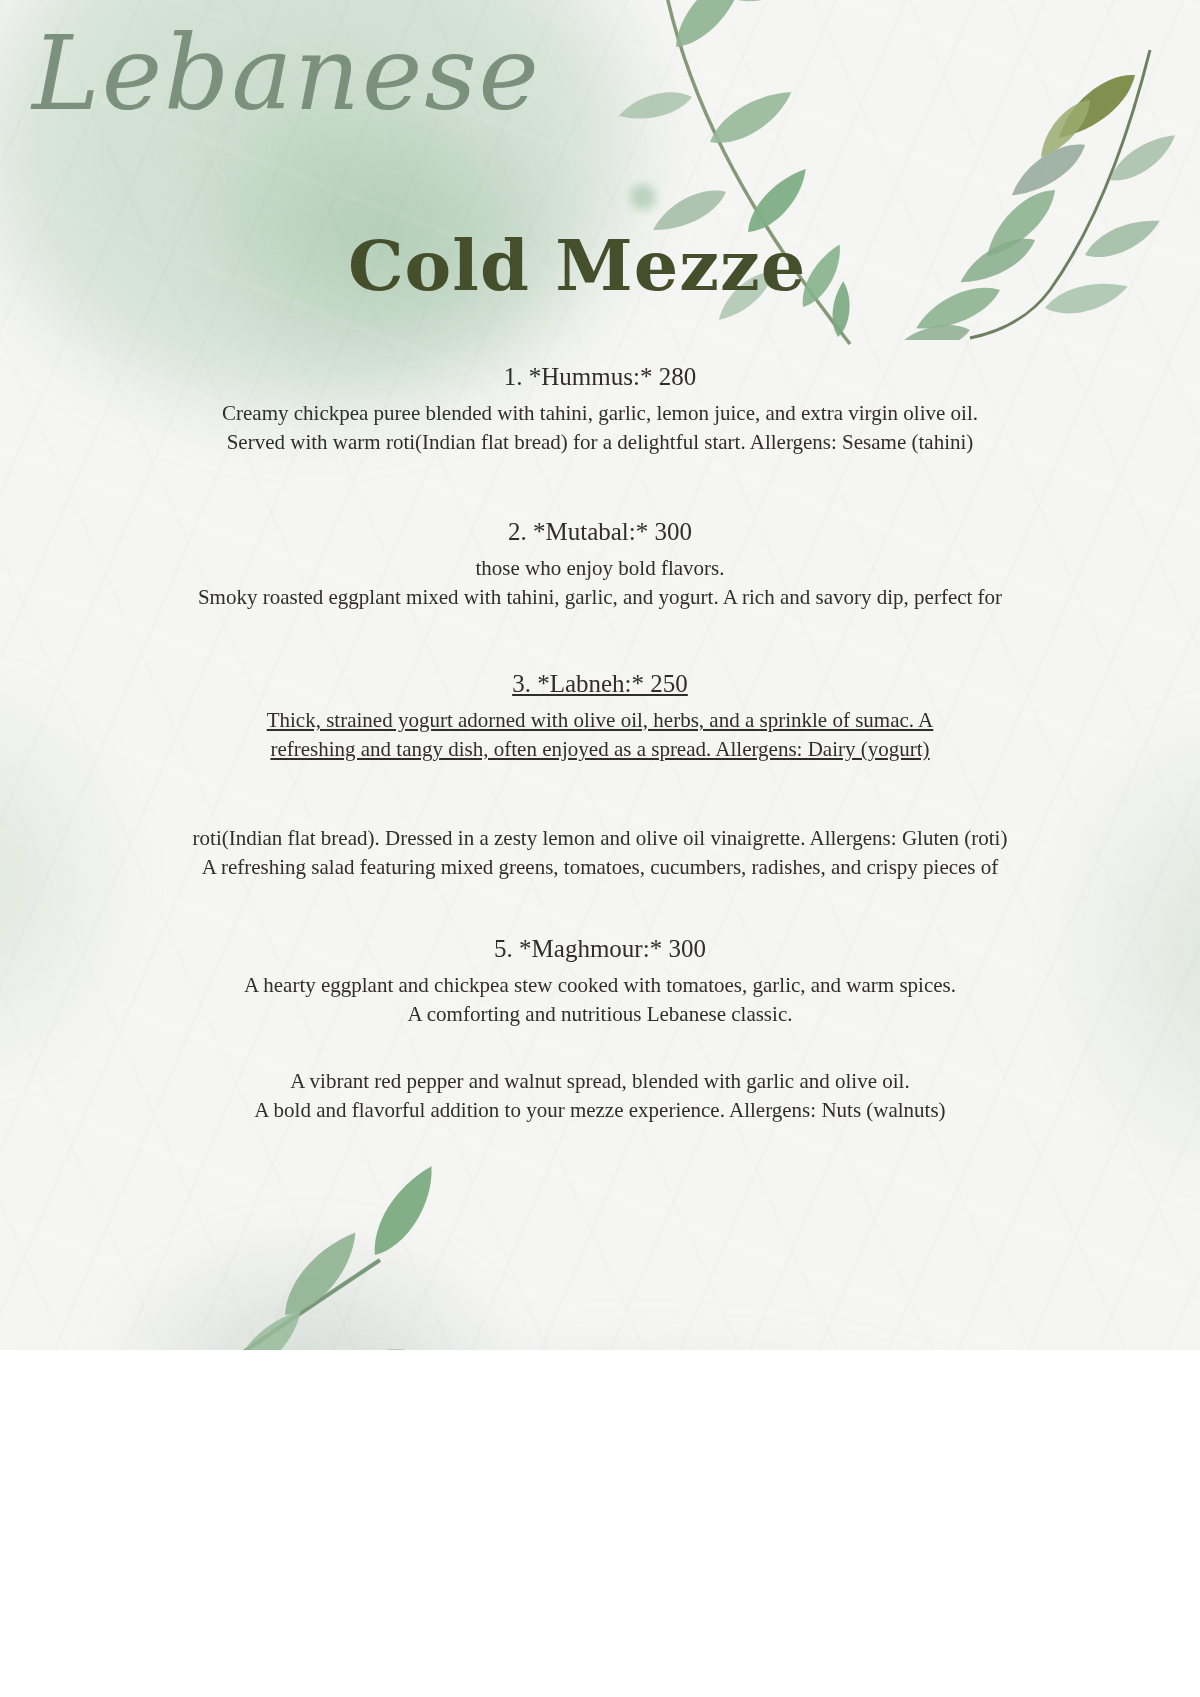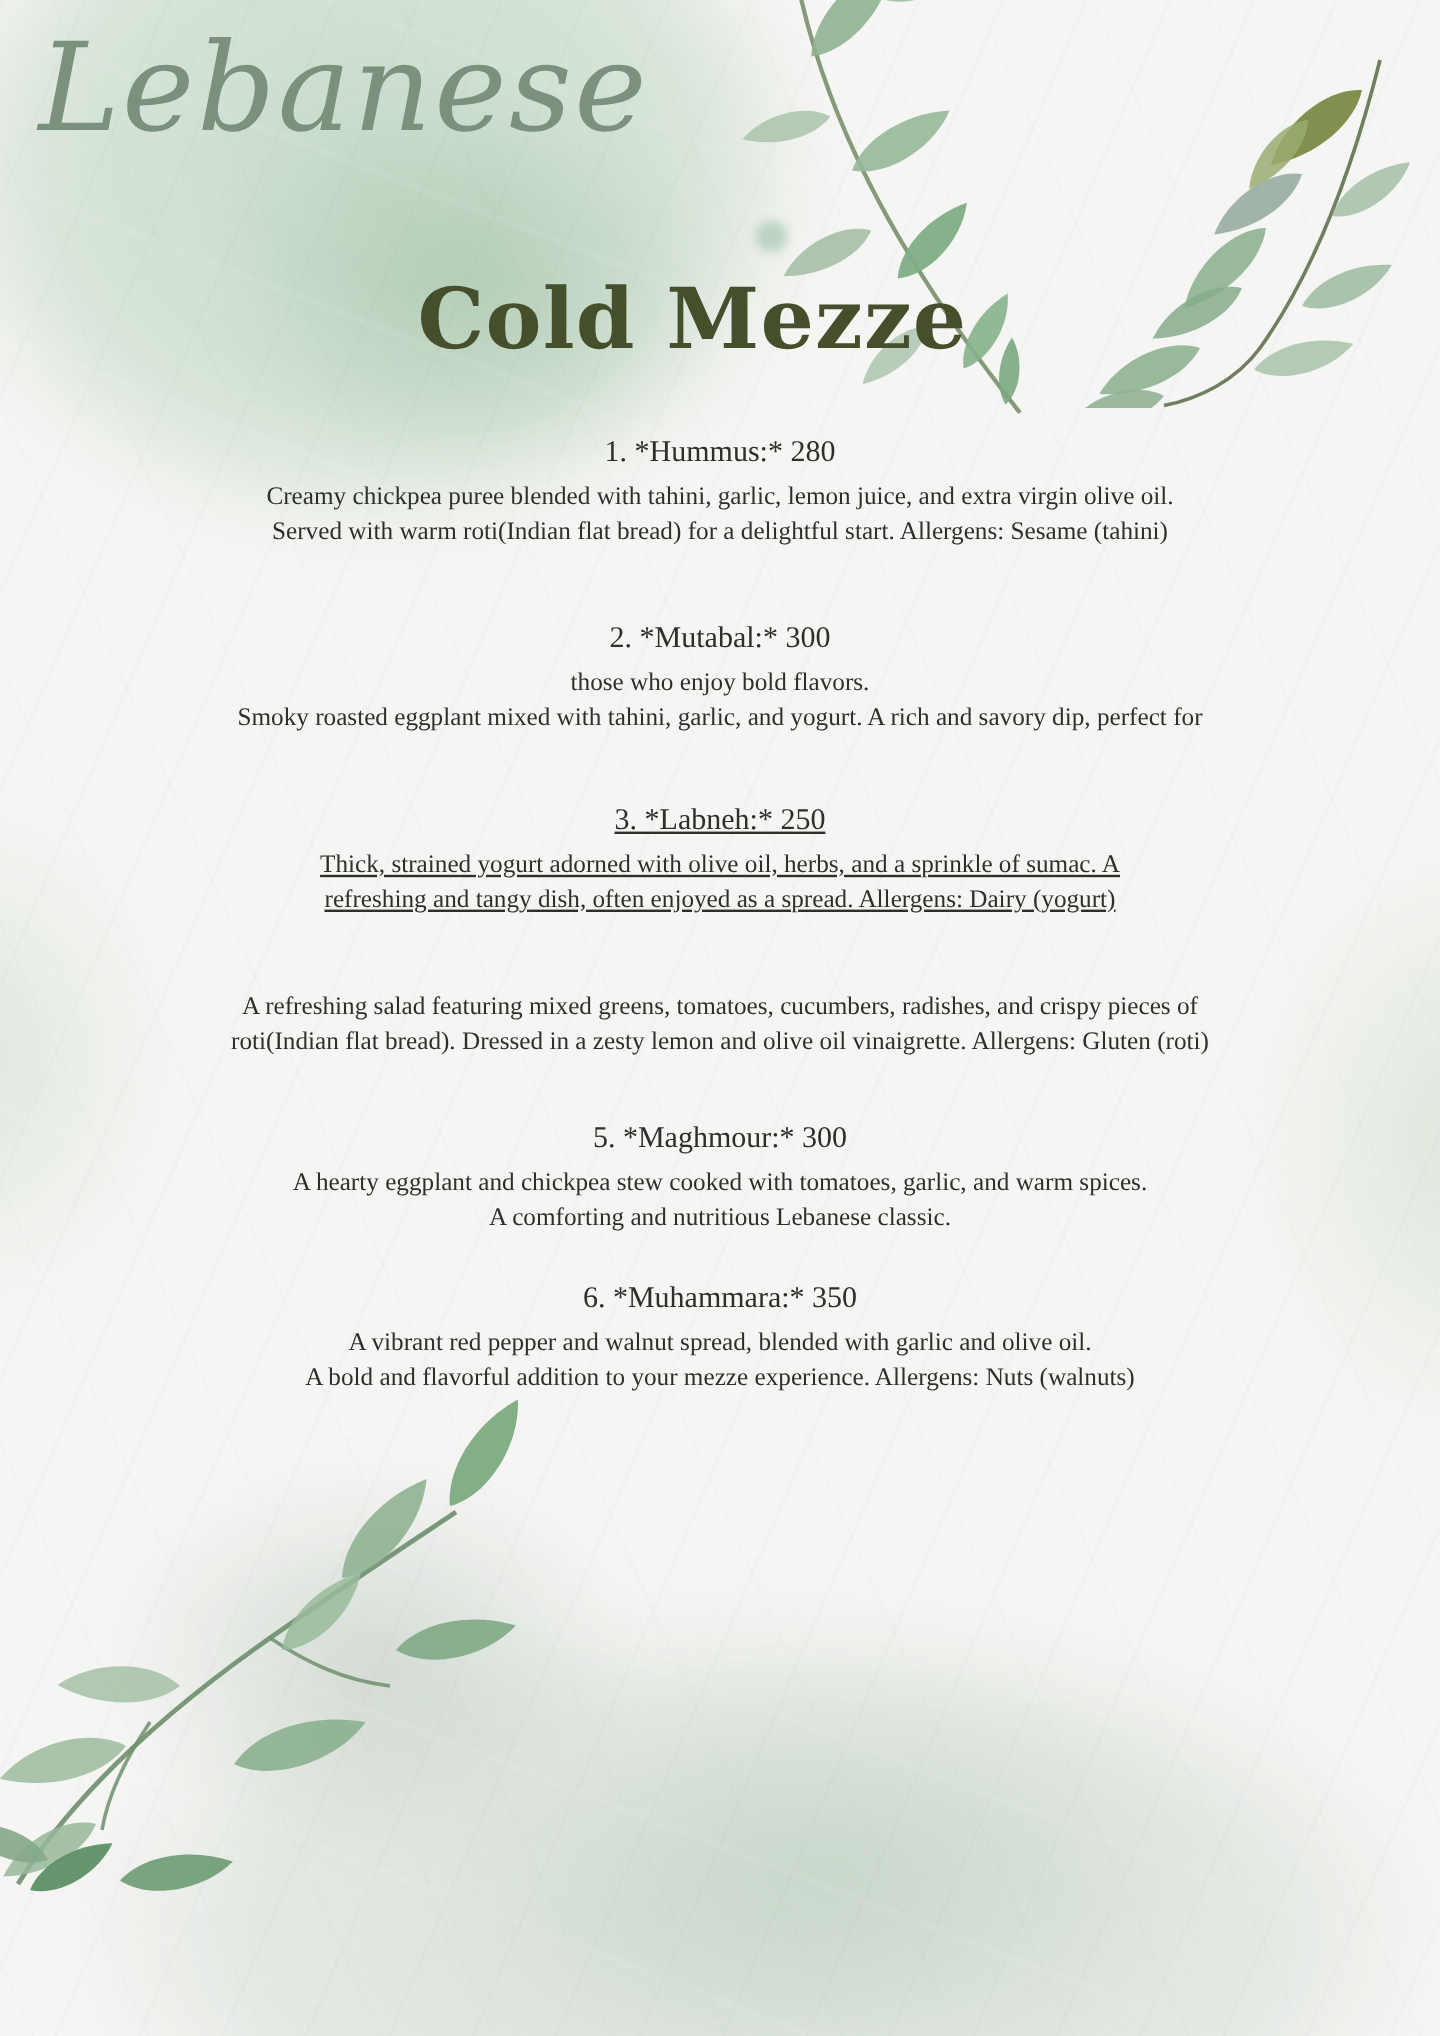--- a/index.html
+++ b/index.html
@@ -1,19 +1,19 @@
 <!DOCTYPE html>
 <html style="--brand-text: #7c917d; --heading-text: #454f2b; --body-text: #2f2e2b; --leaf-sage: #8fb391; --leaf-olive: #7a8a44; --paper: #f5f5f3;"><head>
 <meta charset="utf-8">
 <style>
   html,body{margin:0;padding:0;}
   body{font-family:"Liberation Serif", serif;}
   .page{
     position:relative;
-    width:1200px;height:1697px;
+    width:1200px;height:1350px;
     background:var(--paper,#f5f5f3);
     overflow:hidden;
   }
   
   .wash{position:absolute;border-radius:50%;filter:blur(22px);z-index:0;}
   .wash-top-left{left:-190px;top:-270px;width:1000px;height:830px;
     background:radial-gradient(closest-side, rgba(170,202,175,.62), rgba(170,202,175,.38) 55%, rgba(170,202,175,0) 74%);}
   .wash-top-left-deep{left:110px;top:30px;width:560px;height:420px;
     background:radial-gradient(closest-side, rgba(148,186,156,.5), rgba(148,186,156,0) 72%);}
   .wash-mid-left{left:-240px;top:610px;width:430px;height:540px;
@@ -156,30 +156,29 @@
       <div class="menu-item-desc-line">Smoky roasted eggplant mixed with tahini, garlic, and yogurt. A rich and savory dip, perfect for</div>
     </div>
 
     <div class="menu-item">
       <div class="menu-item-title">3. *Labneh:* 250</div>
       <div class="menu-item-desc-line">Thick, strained yogurt adorned with olive oil, herbs, and a sprinkle of sumac. A</div>
       <div class="menu-item-desc-line">refreshing and tangy dish, often enjoyed as a spread. Allergens: Dairy (yogurt)</div>
     </div>
 
     <div class="menu-item">
+      <div class="menu-item-desc-line">roti(Indian flat bread). Dressed in a zesty lemon and olive oil vinaigrette. Allergens: Gluten (roti)</div>
       <div class="menu-item-desc-line">A refreshing salad featuring mixed greens, tomatoes, cucumbers, radishes, and crispy pieces of</div>
-      <div class="menu-item-desc-line">roti(Indian flat bread). Dressed in a zesty lemon and olive oil vinaigrette. Allergens: Gluten (roti)</div>
     </div>
 
     <div class="menu-item">
       <div class="menu-item-title">5. *Maghmour:* 300</div>
       <div class="menu-item-desc-line">A hearty eggplant and chickpea stew cooked with tomatoes, garlic, and warm spices.</div>
       <div class="menu-item-desc-line">A comforting and nutritious Lebanese classic.</div>
     </div>
 
     <div class="menu-item">
-      <div class="menu-item-title">6. *Muhammara:* 350</div>
       <div class="menu-item-desc-line">A vibrant red pepper and walnut spread, blended with garlic and olive oil.</div>
       <div class="menu-item-desc-line">A bold and flavorful addition to your mezze experience. Allergens: Nuts (walnuts)</div>
     </div>
 
   </div>
 </div>
 
 </body></html>

